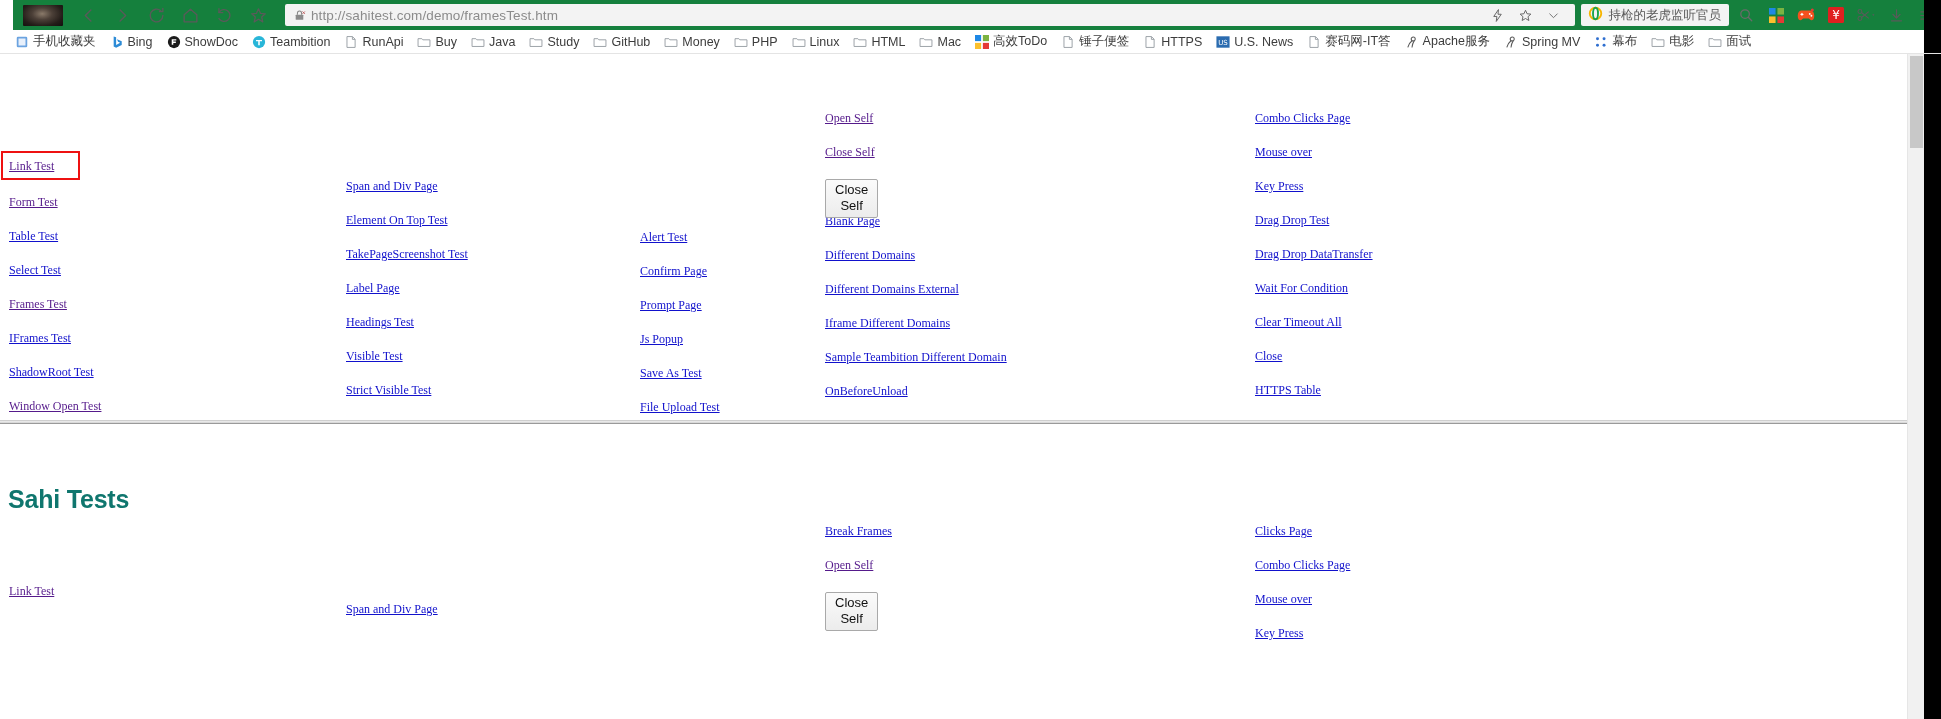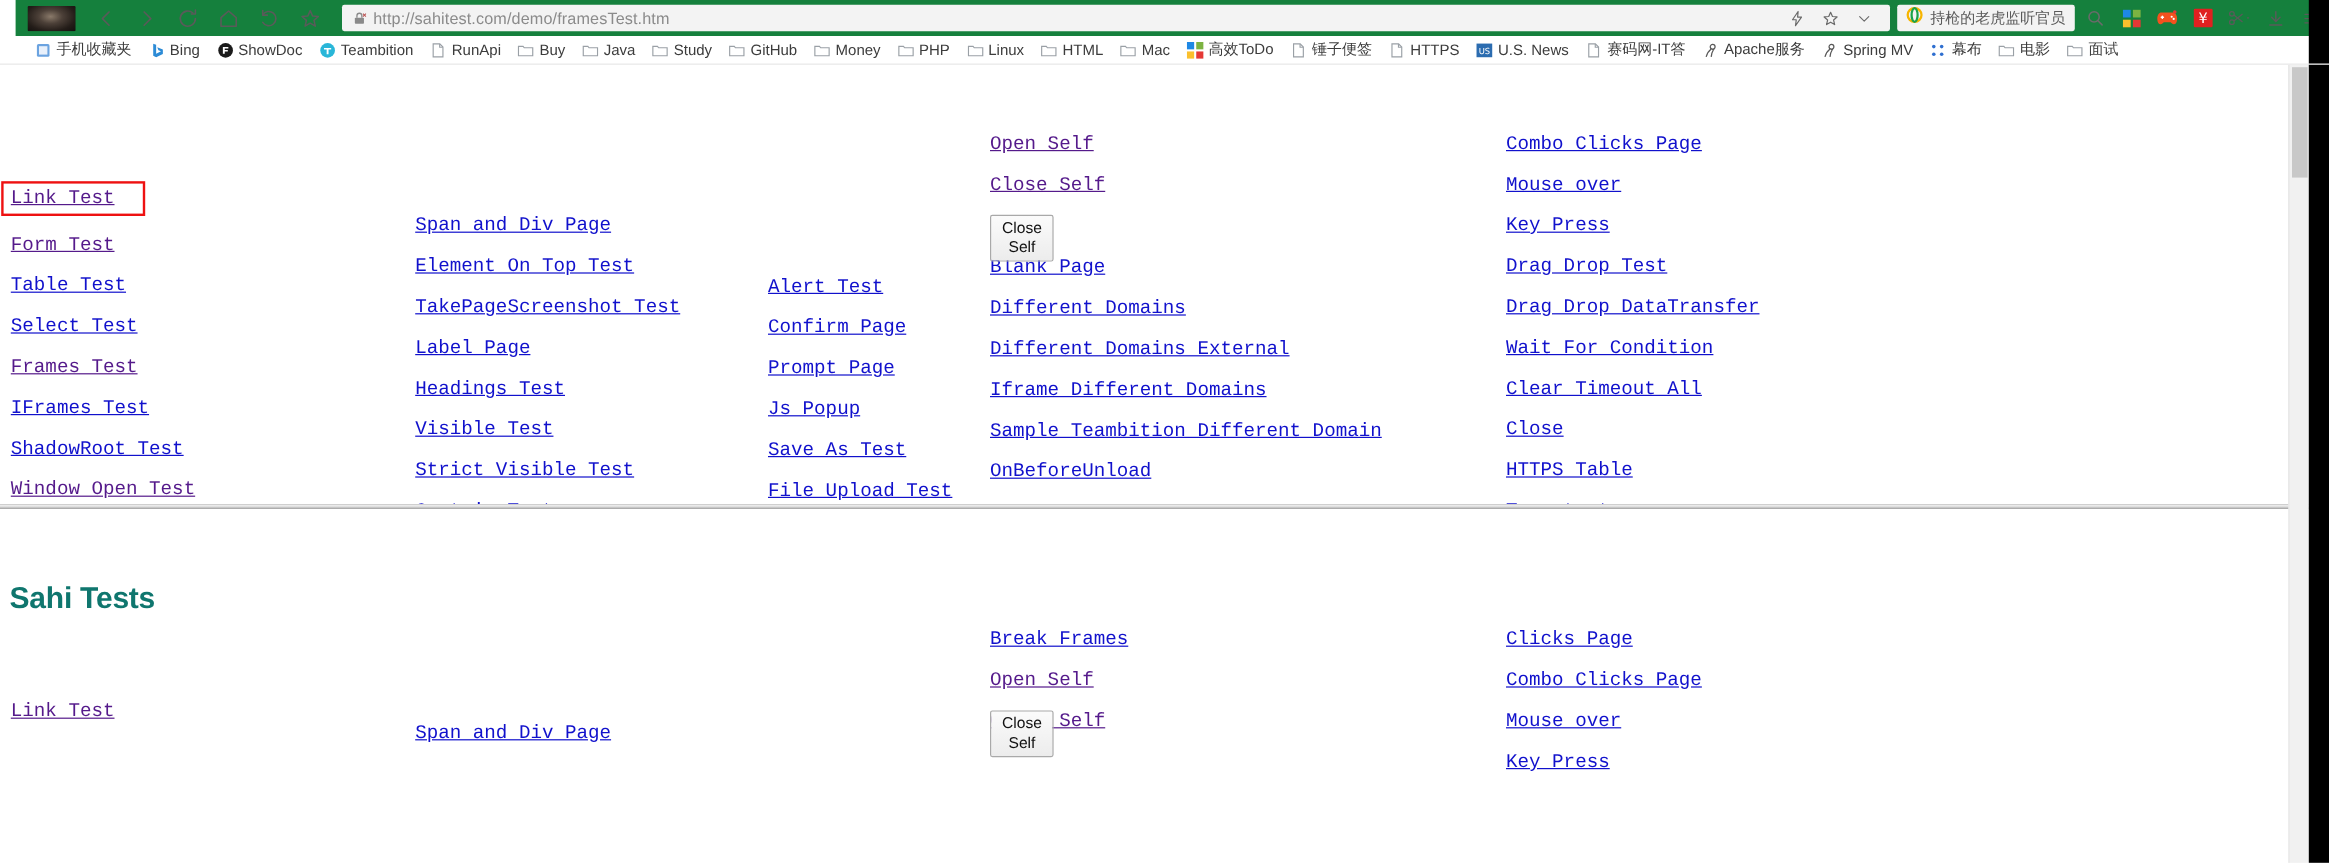--- a/index.html
+++ b/index.html
@@ -50,21 +50,21 @@
   .acct-name{font-size:12.5px;color:#5a5a5a;white-space:nowrap;}
   .ext-ico{width:30px;height:30px;display:flex;align-items:center;justify-content:center;flex:0 0 auto;}
   .black-edge{
     position:absolute;right:0;top:0;width:17px;height:30px;background:#000;
   }
 
   
   .bmbar{
     height:24px;display:flex;align-items:center;gap:0px;
     background:#ffffff;border-bottom:1px solid #e4e4e4;
-    padding-left:22px;box-sizing:border-box;overflow:hidden;position:relative;
+    padding-left:8px;box-sizing:border-box;overflow:hidden;position:relative;
   }
   .bm{
     display:flex;align-items:center;gap:4px;padding:0 7px;height:20px;
     white-space:nowrap;flex:0 0 auto;border-radius:2px;
   }
   .bm-label{font-size:12.5px;color:#3c3c3c;}
   .bm-ico{width:14px;height:14px;flex:0 0 auto;display:block;}
   .bmbar .black-edge{height:24px;}
 
   
@@ -86,21 +86,21 @@
     background:linear-gradient(#f0f0f0,#d2d2d2);
     border-top:1px solid #cfcfcf;border-bottom:1px solid #9a9a9a;
     box-sizing:border-box;
   }
   .bottomframe{
     position:absolute;left:0;top:371px;width:1924px;height:294px;
     background:#fff;overflow:hidden;
   }
   .col{position:absolute;top:0;}
   a.tl{
-    display:block;font-family:Liberation Mono, monospace;font-size:16px;
+    display:block;font-family:Liberation Serif, serif;font-size:12px;
     color:#1111cc;text-decoration:underline;line-height:1;white-space:nowrap;
   }
   a.tl.visited{color:#551a8b;}
   .sel-box{
     display:inline-block;border:2px solid #ee1111;padding:3px 24px 4px 6px;
     margin-left:-8px;
   }
   .sel-box a.tl{display:inline;}
   button.closeself{
     font-family:"Liberation Sans", sans-serif;font-size:13px;color:#111;

